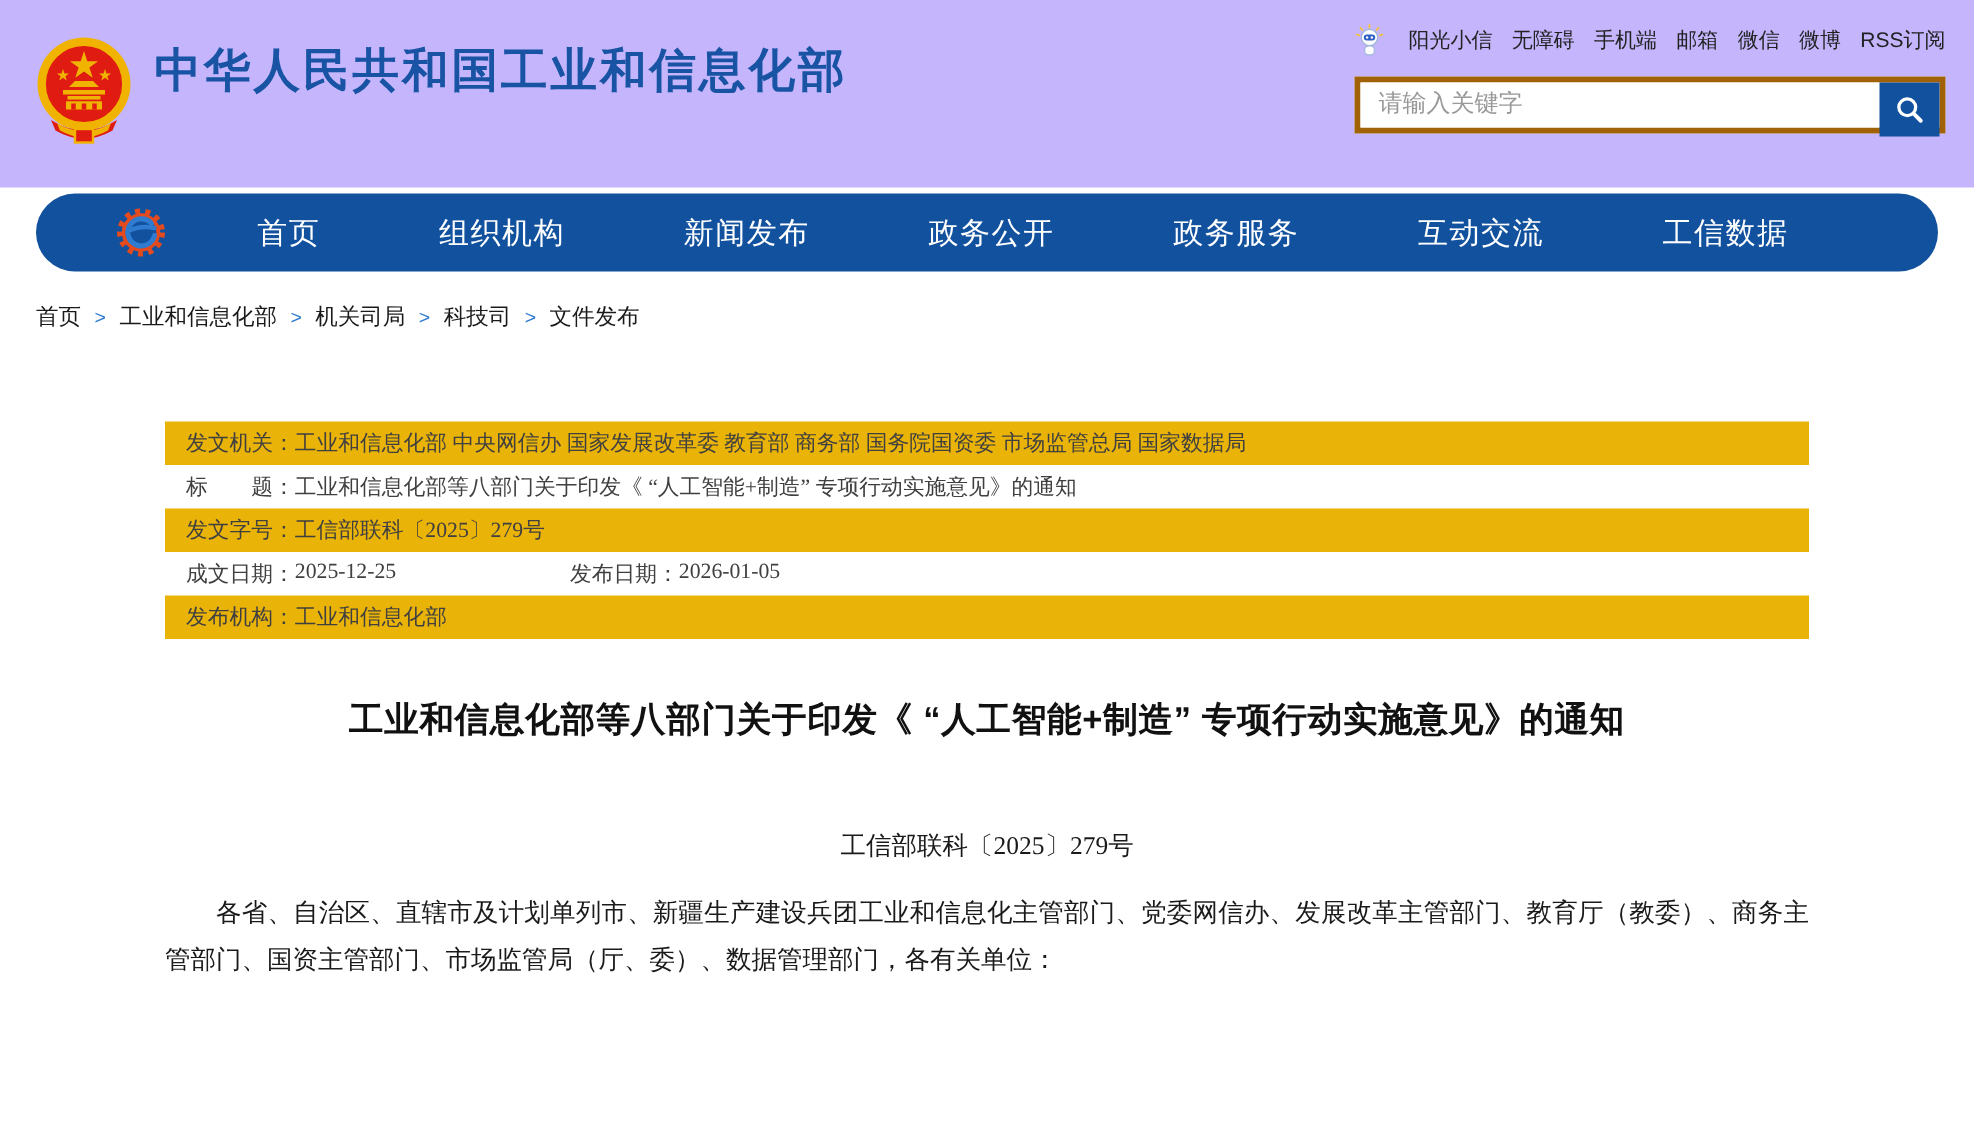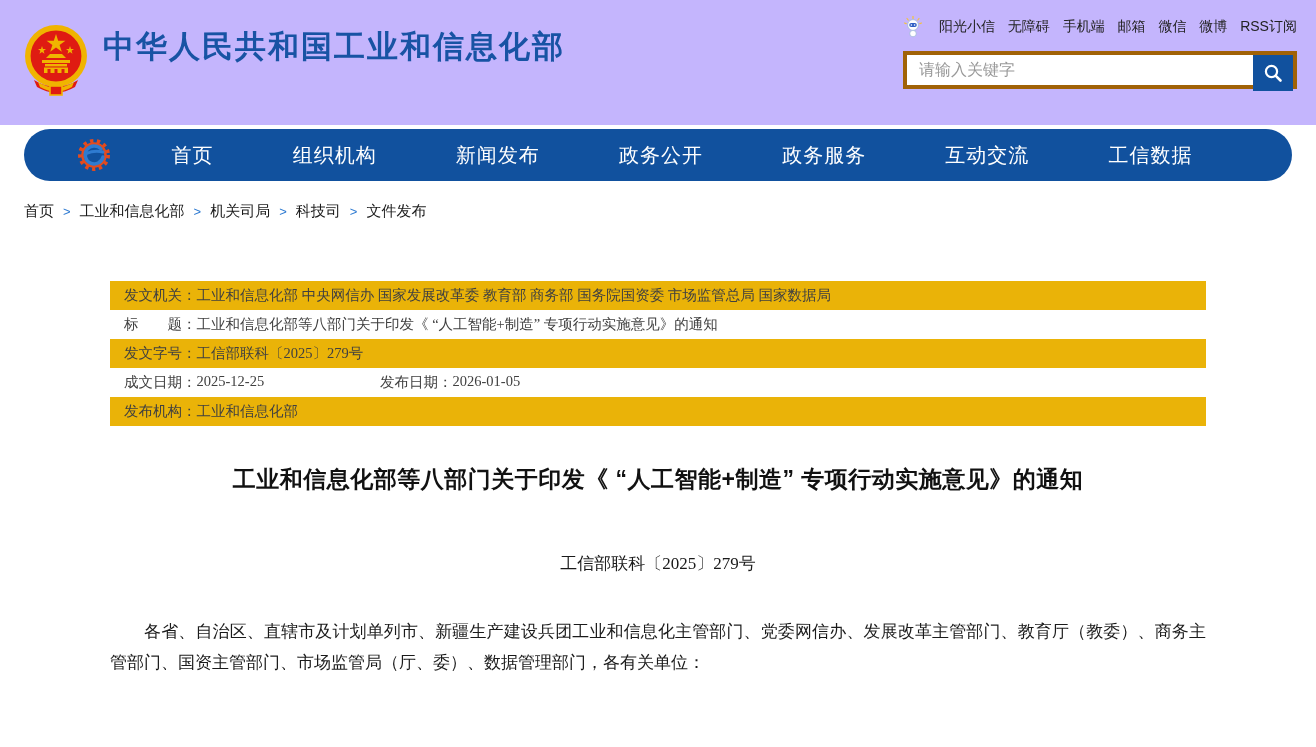--- a/index.html
+++ b/index.html
@@ -76,21 +76,21 @@
   
   .article-title {
     margin: 38px 60px 0; text-align: center;
     font-size: 23px; font-weight: bold; color: #111;
     font-family: "Liberation Sans", "DejaVu Sans", sans-serif; letter-spacing: 0.5px;
   }
   .doc-number {
     margin-top: 57px; text-align: center; font-size: 17px; color: #1a1a1a;
     font-family: "Liberation Serif", "DejaVu Serif", serif;
   }
-  .article-body { margin: 41px 110px 0; font-family: "Liberation Serif", "DejaVu Serif", serif; }
+  .article-body { margin: 18px 110px 0; font-family: "Liberation Serif", "DejaVu Serif", serif; }
   .article-body p {
     font-size: 17px; line-height: 31px; color: #1a1a1a;
     text-indent: 2em; margin: 0 0 16px 0; text-align: justify;
   }
 </style>
 </head>
 <body>
 
 <div class="header">
   <div class="brand">

